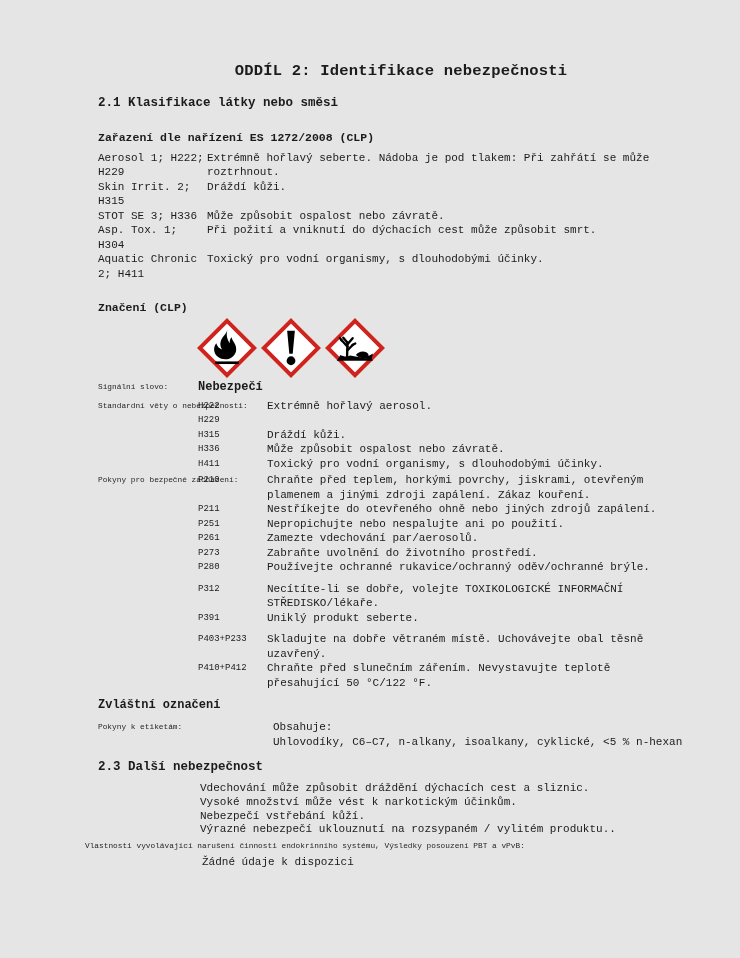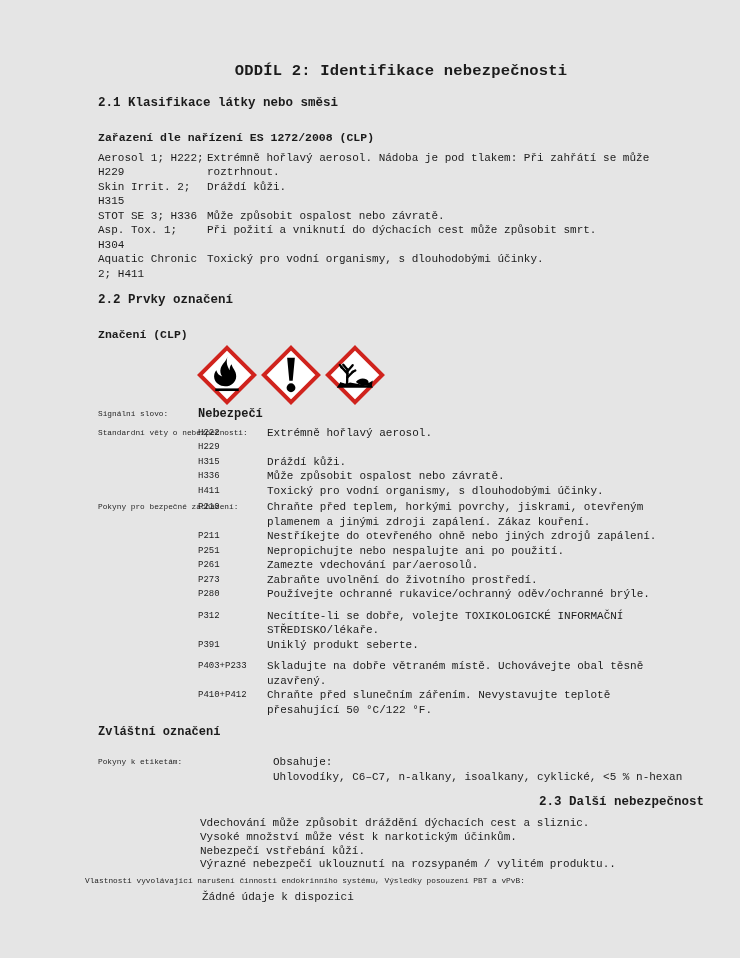--- a/index.html
+++ b/index.html
@@ -8,21 +8,21 @@
     color:#1b1b1b; font-family:Liberation Mono, monospace;
     font-size:11px; line-height:14.5px; overflow:hidden;
   }
   .content { position:absolute; left:98px; top:0; width:606px; }
 
   .title { margin-top:64px; font-size:15.5px; font-weight:bold; text-align:center; letter-spacing:0.2px; }
 
   .h2 { font-weight:bold; font-size:12.5px; line-height:15px; }
   .h2.s21 { margin-top:17px; }
   .h2.s22 { margin-top:12px; }
-  .h2.s23 { margin-top:11px;text-align:right; }
+  .h2.s23 { margin-top:11px; }
   .h3 { font-weight:bold; font-size:11.5px; line-height:14px; margin-top:20px; }
   .h3.special { margin-top:8px; font-size:12px; }
 
   .cls-table { margin-top:6px; }
   .cls-row { display:flex; }
   .cls-code { width:109px; flex:none; }
   .cls-text { flex:1; }
 
   .picto-row { display:flex; gap:4px; margin-left:99px; margin-top:3px; height:60px; }
   .picto { width:60px; height:60px; display:block; }
@@ -32,21 +32,21 @@
   .scode { width:69px; flex:none; font-size:9px; line-height:14.5px; }
   .stext { width:404px; flex:none; }
 
   .signal-row { margin-top:2px; }
   .signal-word { font-weight:bold; font-size:12px; }
 
   .h-group { margin-top:4px; }
   .p-group { margin-top:2px; }
   .gap-top { margin-top:7px; }
 
-  .label-row { margin-top:16px;gap:36px; }
+  .label-row { margin-top:8px;gap:36px; }
   .label-lines div { line-height:14.5px; }
 
   .para { margin-left:102px; margin-top:7px; }
   .para div { line-height:13.8px; }
 
   .endo-label { margin-left:-13px; margin-top:2px; font-size:7.8px; color:#262626; }
   .endo-value { margin-left:104px; margin-top:1px; }
 </style>
 </head>
 <body>
@@ -55,41 +55,40 @@
   <div class="content">
 
     <div class="title">ODDÍL 2: Identifikace nebezpečnosti</div>
 
     <div class="h2 s21">2.1 Klasifikace látky nebo směsi</div>
     <div class="h3">Zařazení dle nařízení ES 1272/2008 (CLP)</div>
 
     <div class="cls-table">
       <div class="cls-row">
         <span class="cls-code">Aerosol 1; H222; H229</span>
-        <span class="cls-text">Extrémně hořlavý aerosol. Nádoba je pod tlakem: Při zahřátí se může roztrhnout.</span>
+        <span class="cls-text">Extrémně hořlavý seberte. Nádoba je pod tlakem: Při zahřátí se může roztrhnout.</span>
       </div>
       <div class="cls-row">
         <span class="cls-code">Skin Irrit. 2; H315</span>
         <span class="cls-text">Dráždí kůži.</span>
       </div>
       <div class="cls-row">
         <span class="cls-code">STOT SE 3; H336</span>
         <span class="cls-text">Může způsobit ospalost nebo závratě.</span>
       </div>
       <div class="cls-row">
         <span class="cls-code">Asp. Tox. 1; H304</span>
         <span class="cls-text">Při požití a vniknutí do dýchacích cest může způsobit smrt.</span>
       </div>
       <div class="cls-row">
         <span class="cls-code">Aquatic Chronic 2; H411</span>
         <span class="cls-text">Toxický pro vodní organismy, s dlouhodobými účinky.</span>
       </div>
     </div>
 
-    <div class="h2 s22">2.2 Prvky označení</div>
     <div class="h3">Značení (CLP)</div>
 
     <div class="picto-row">
 
       <svg class="picto" viewBox="0 0 64 64" aria-label="flame-pictogram">
         <polygon points="32,3 61,32 32,61 3,32" fill="#ffffff" stroke-width="4.2" stroke="#d0231d"></polygon>
         <path fill="#000" d="M32.5 12.5 c-1.2 4.8 -5.8 7.6 -7.2 12.2 c-1 3.4 -0.2 6.4 1.6 8.9 c-3.2 -0.9 -5.6 -3.4 -6.3 -6.6 c-1.9 2.4 -2.9 5.6 -2.1 8.8 c1.2 5 6.1 8.2 11.4 8.2 c6.5 0 11.9 -4.4 11.9 -10.8 c0 -5.6 -3.9 -8 -4.9 -12.6 c-1.6 1.7 -2.3 3.9 -1.9 6.3 c-2.4 -3.7 -4.4 -7.8 -2.5 -14.4 z"></path>
         <rect x="19.5" y="46.3" width="25" height="2.8" fill="#000"></rect>
       </svg>
 

